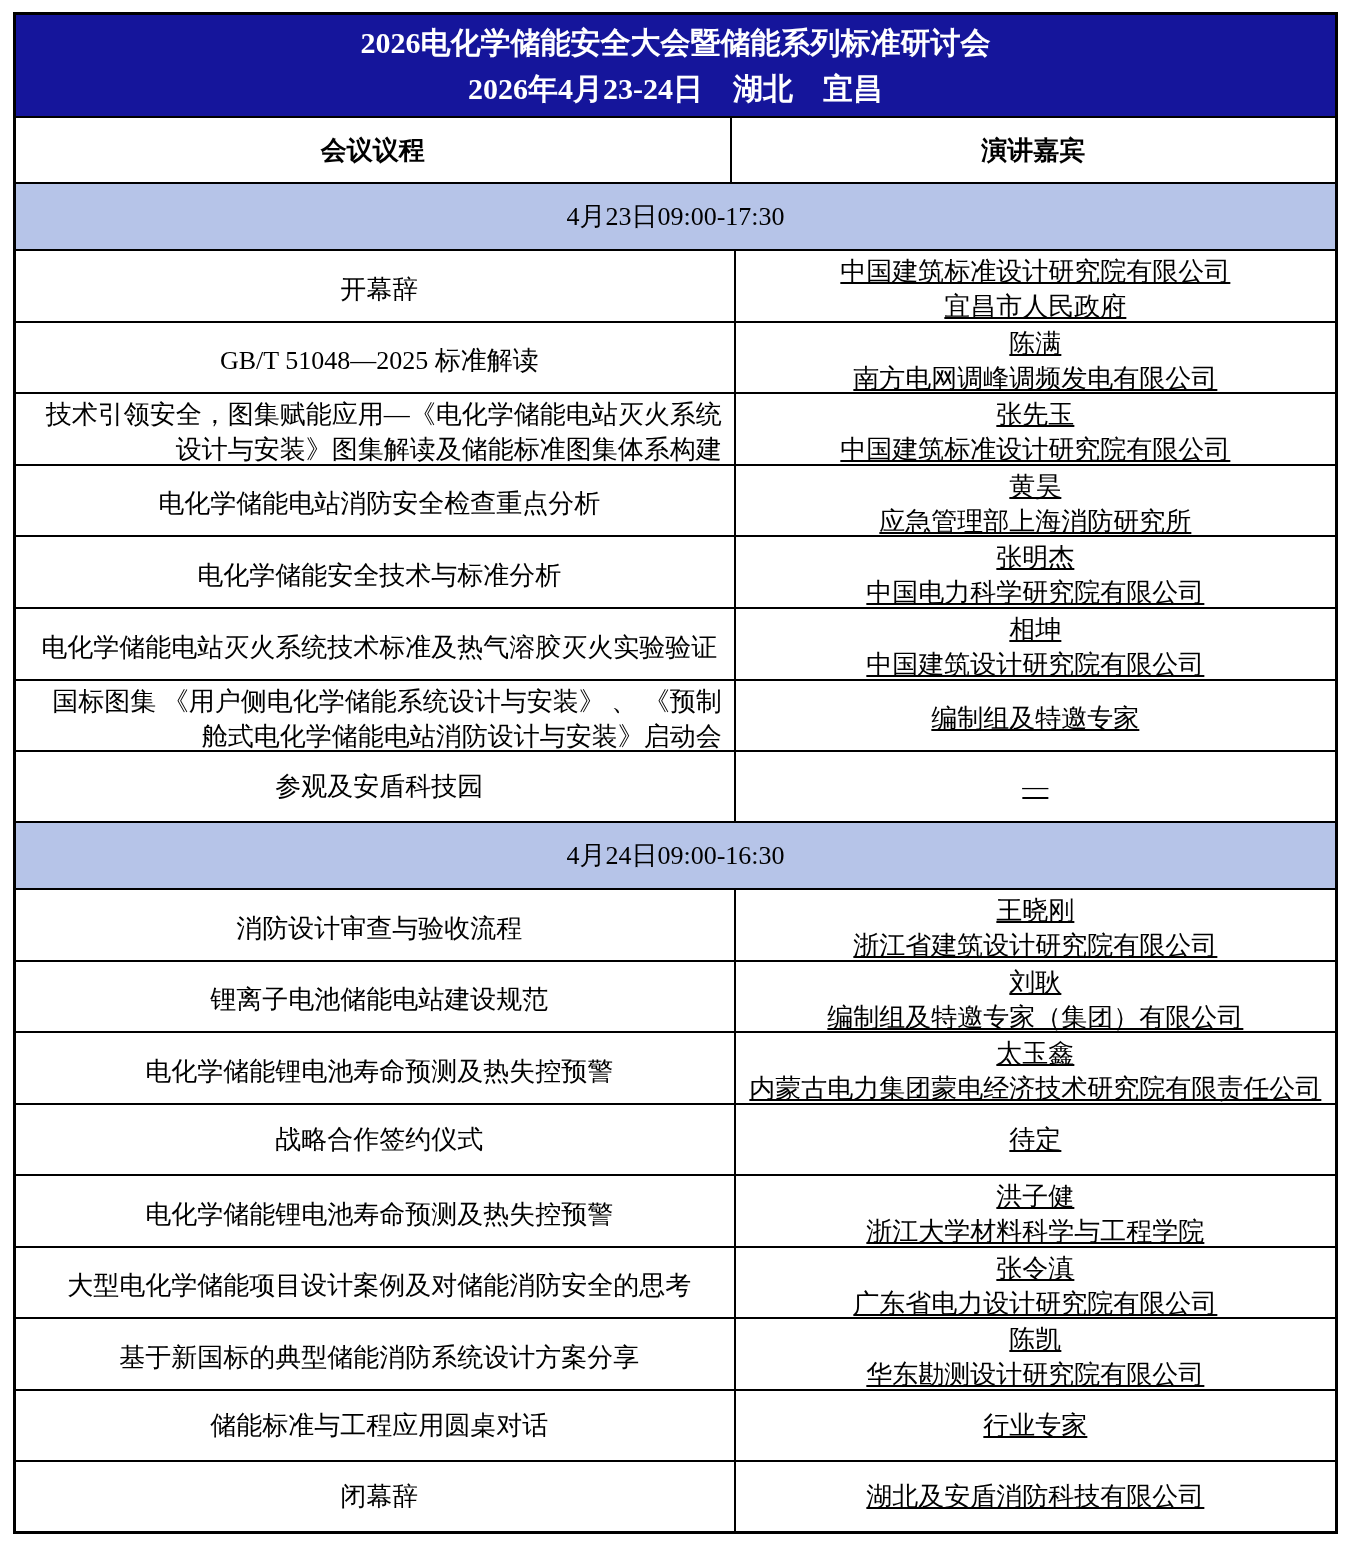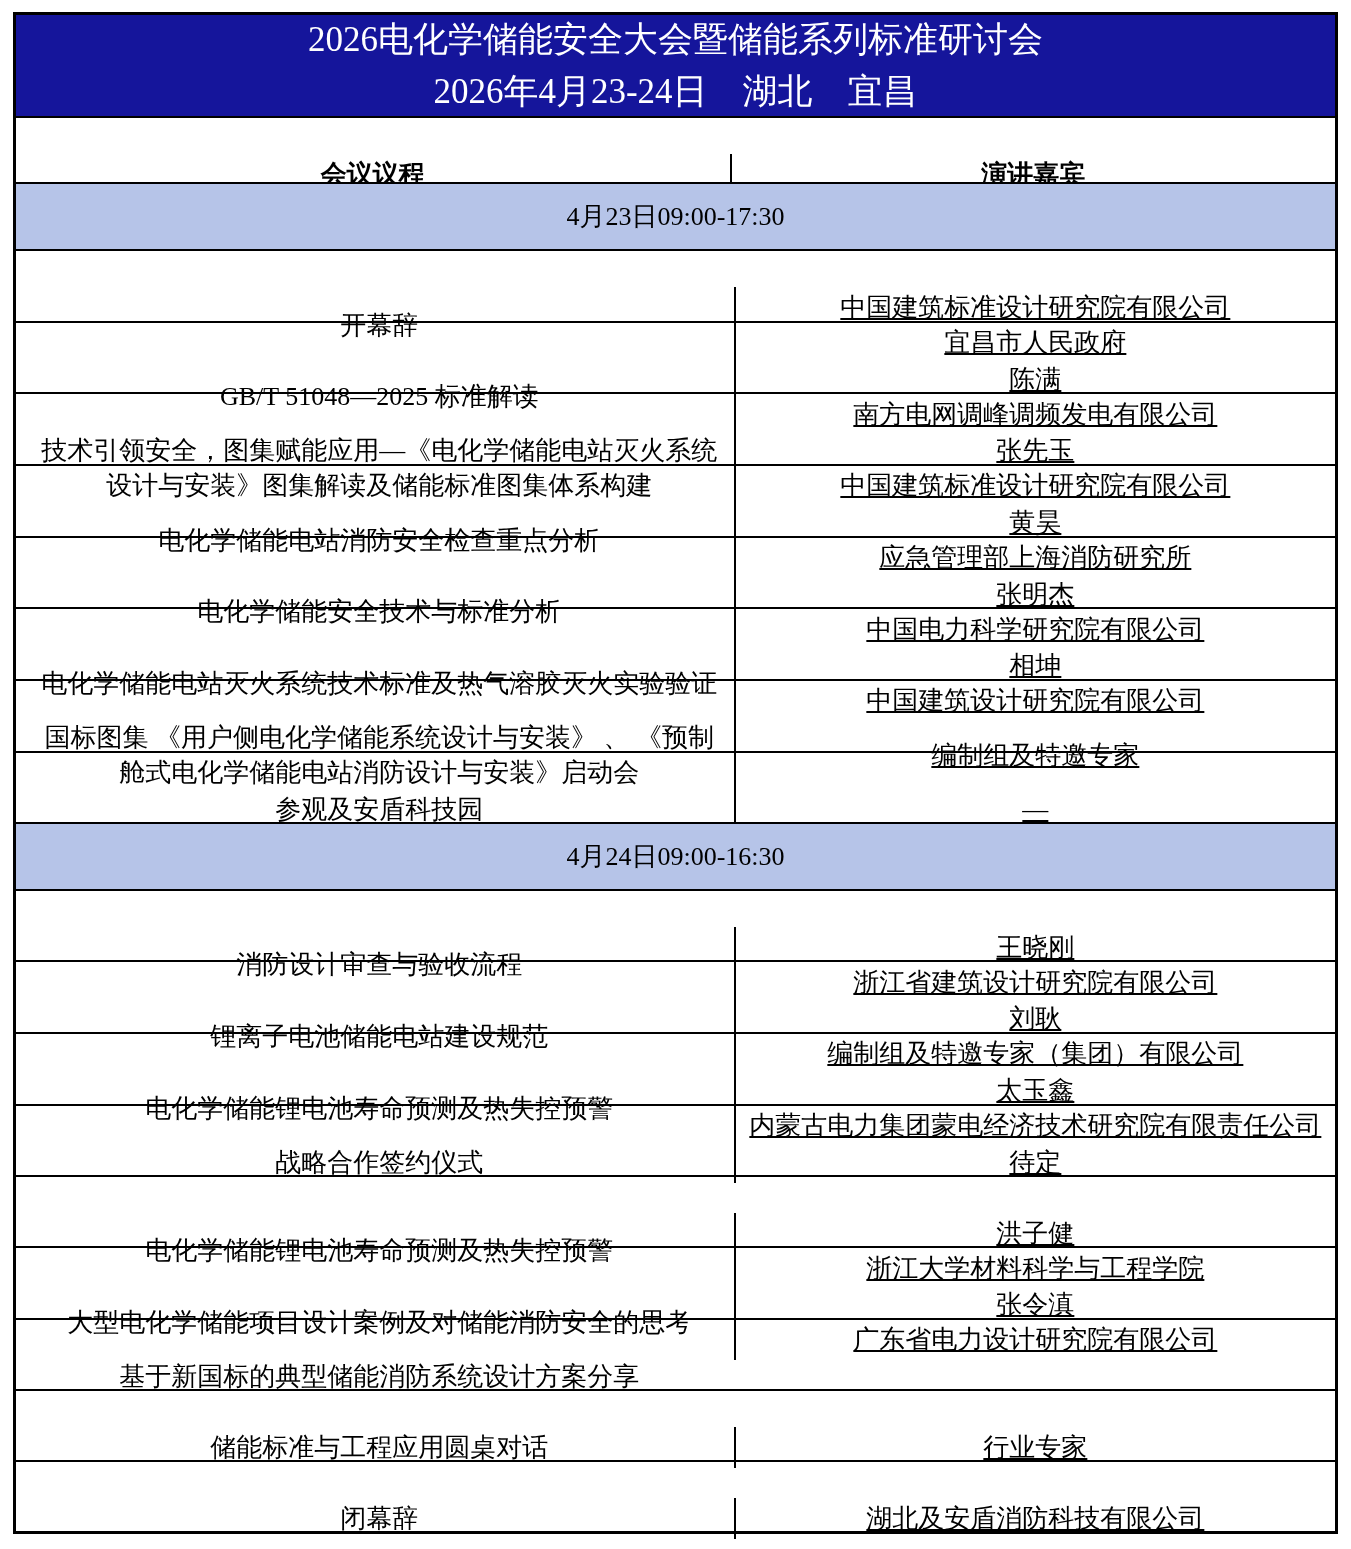--- a/index.html
+++ b/index.html
@@ -21,42 +21,41 @@
     border:3px solid var(--border, #000);
     display:flex; flex-direction:column;
   }
   .banner {
     background:var(--banner-bg, #15159B);
     color:var(--banner-text, #fff);
     min-height:101px;
     display:flex; flex-direction:column;
     justify-content:center; align-items:center;
     gap:8px;
-    font-weight:normal;
-    font-size:35px;
+    font-weight:bold;
+    font-size:30px;
     line-height:1.25;
     border-bottom:2px solid var(--border, #000);
     text-align:center;
     white-space:pre;
   }
   .row {
     display:grid;
     grid-template-columns:54.1% 45.9%;
     border-bottom:2px solid var(--border, #000);
   }
   .row:last-child { border-bottom:none; }
   .cell {
     display:flex; flex-direction:column;
     justify-content:center; align-items:center;
-    text-align:center;
+    text-align:right;
     box-sizing:border-box;
     padding:3px 12px;
     font-size:26px;
     line-height:35px;
-    margin-top:36px;
   }
   .cell + .cell { border-left:2px solid var(--border, #000); }
   .colheader-row { min-height:64px; }
   .colheader-row .cell { font-weight:bold; }
   .section-row {
     background:var(--section-bg, #B6C4E8);
     min-height:65px;
     display:flex; justify-content:center; align-items:center;
     text-align:center;
     font-size:26px;
@@ -189,20 +188,24 @@
     <div class="row data-row">
       <div class="cell">大型电化学储能项目设计案例及对储能消防安全的思考</div>
       <div class="cell">
         <span class="speaker-line">张令滇</span>
         <span class="speaker-line">广东省电力设计研究院有限公司</span>
       </div>
     </div>
 
     <div class="row data-row">
       <div class="cell">基于新国标的典型储能消防系统设计方案分享</div>
+      <div class="cell">
+        <span class="speaker-line">陈凯</span>
+        <span class="speaker-line">华东勘测设计研究院有限公司</span>
+      </div>
     </div>
 
     <div class="row data-row">
       <div class="cell">储能标准与工程应用圆桌对话</div>
       <div class="cell">
         <span class="speaker-line">行业专家</span>
       </div>
     </div>
 
     <div class="row data-row">

